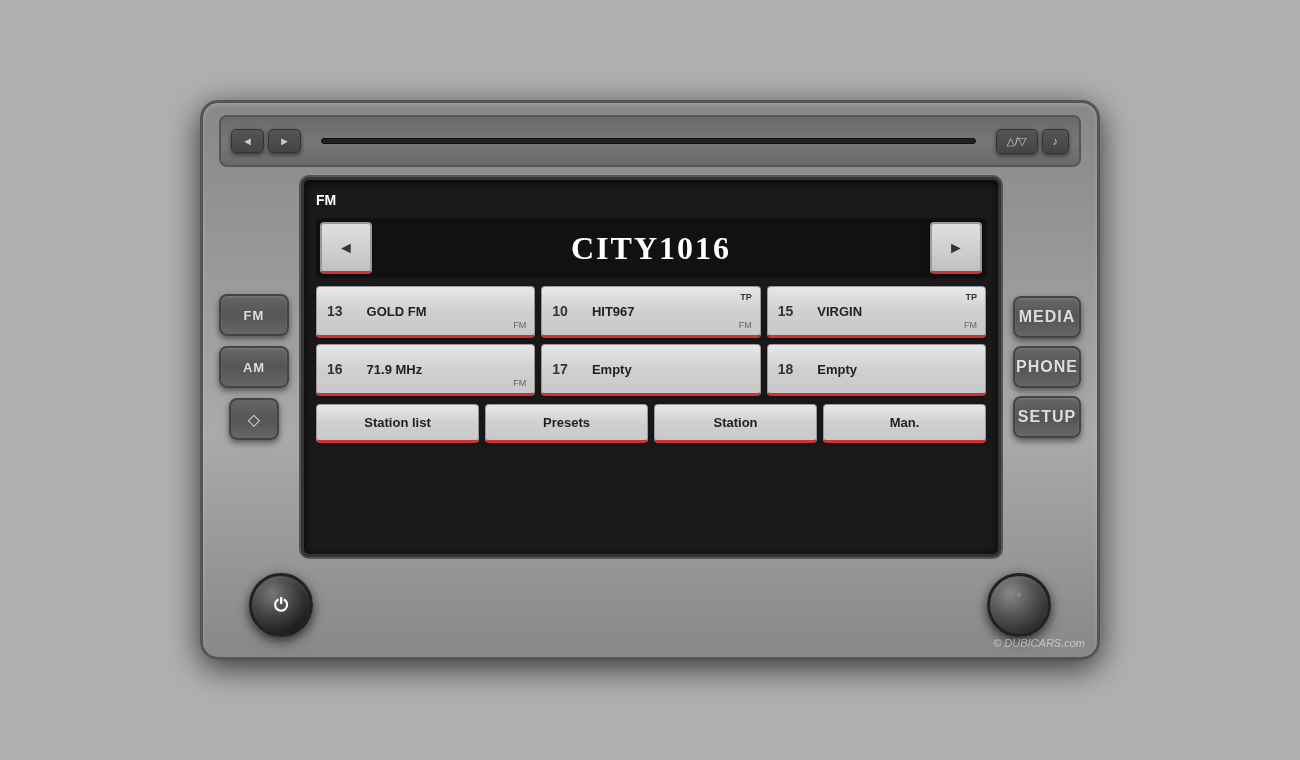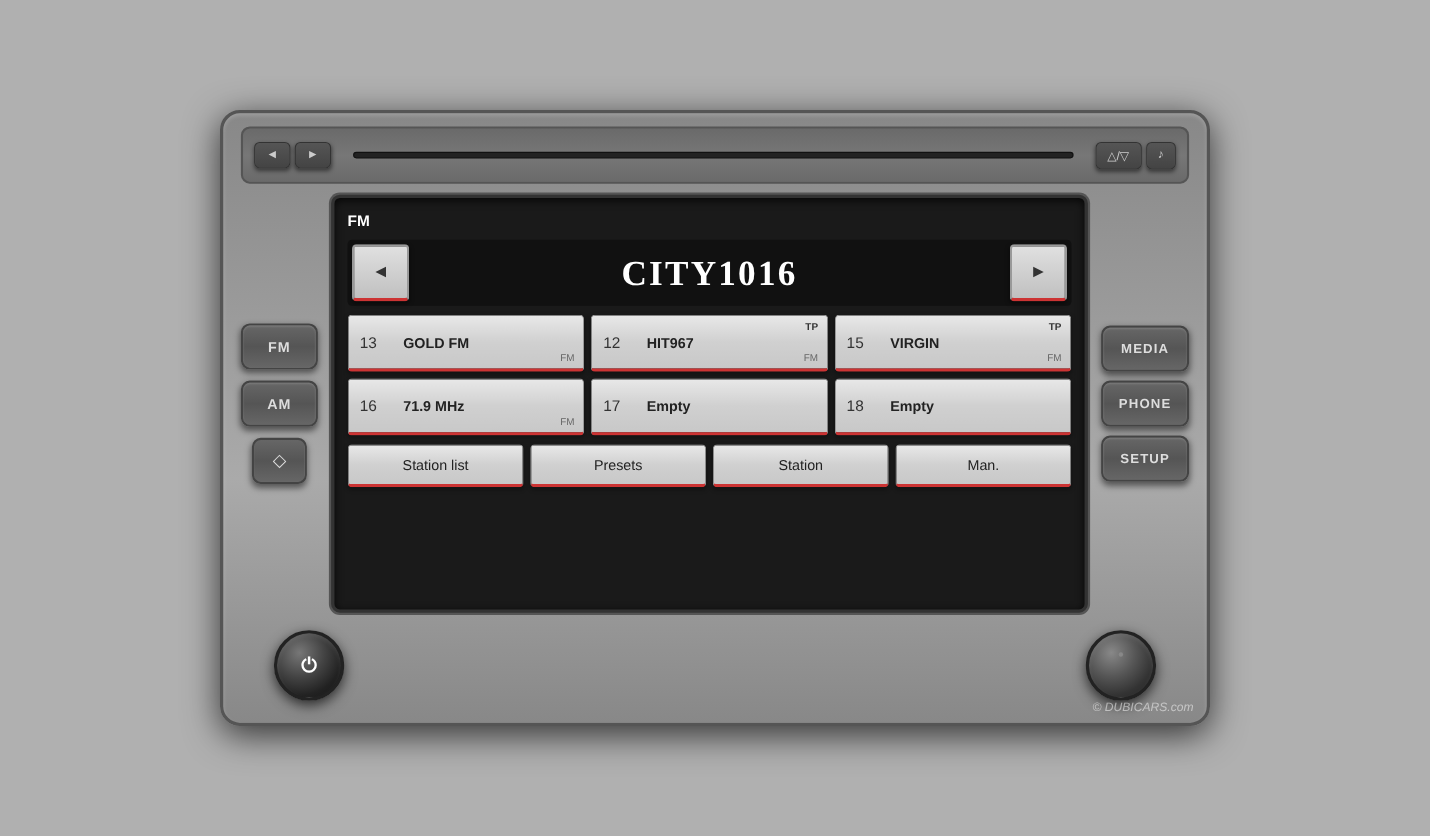--- a/index.html
+++ b/index.html
@@ -198,21 +198,21 @@
       text-align: left;
       box-shadow: 0 2px 4px rgba(0,0,0,0.3);
       min-height: 52px;
       display: flex;
       align-items: center;
       position: relative;
     }
 
     .preset-num {
       font-size: 14px;
-      font-weight: normal;
+      font-weight: bold;
       color: #333;
       margin-right: 6px;
     }
 
     .preset-name {
       font-size: 13px;
       font-weight: bold;
       color: #222;
       margin-left: 18px;
     }
@@ -243,41 +243,41 @@
     }
 
     .func-btn {
       background: linear-gradient(180deg, #e8e8e8 0%, #d0d0d0 50%, #c8c8c8 100%);
       border: 1px solid #999;
       border-radius: 4px;
       border-bottom: 3px solid #c33;
       padding: 10px 6px;
       cursor: pointer;
       font-size: 13px;
-      font-weight: normal;
+      font-weight: bold;
       color: #222;
       text-align: center;
       box-shadow: 0 2px 4px rgba(0,0,0,0.3);
     }
 
     
     .right-controls {
       display: flex;
       flex-direction: column;
       gap: 8px;
     }
 
     .right-btn {
       background: linear-gradient(180deg, #666 0%, #555 50%, #666 100%);
       border: 2px solid #444;
       border-radius: 8px;
       color: #ddd;
-      font-size: 12px;
-      font-weight: bold;
-      width: 80px;
+      font-size: 16px;
+      font-weight: bold;
+      width: 68px;
       height: 42px;
       cursor: pointer;
       box-shadow: 0 3px 6px rgba(0,0,0,0.5), inset 0 1px 2px rgba(255,255,255,0.15);
       letter-spacing: 1px;
     }
 
     
     .bottom-strip {
       width: 100%;
       height: 80px;
@@ -361,21 +361,21 @@
         <button class="nav-btn">►</button>
       </div>
 
       <div class="presets-grid">
       <button class="preset-btn">
             <span class="preset-num">13</span>
             <span class="preset-name">GOLD FM</span>
             <span class="preset-sub">FM</span>
           </button>
           <button class="preset-btn">
-            <span class="preset-num">12</span>
+            <span class="preset-num">10</span>
             <span class="preset-name">HIT967</span>
             <span class="preset-tp">TP</span>
             <span class="preset-sub">FM</span>
           </button>
           <button class="preset-btn">
             <span class="preset-num">15</span>
             <span class="preset-name">VIRGIN</span>
             <span class="preset-tp">TP</span>
             <span class="preset-sub">FM</span>
           </button>

